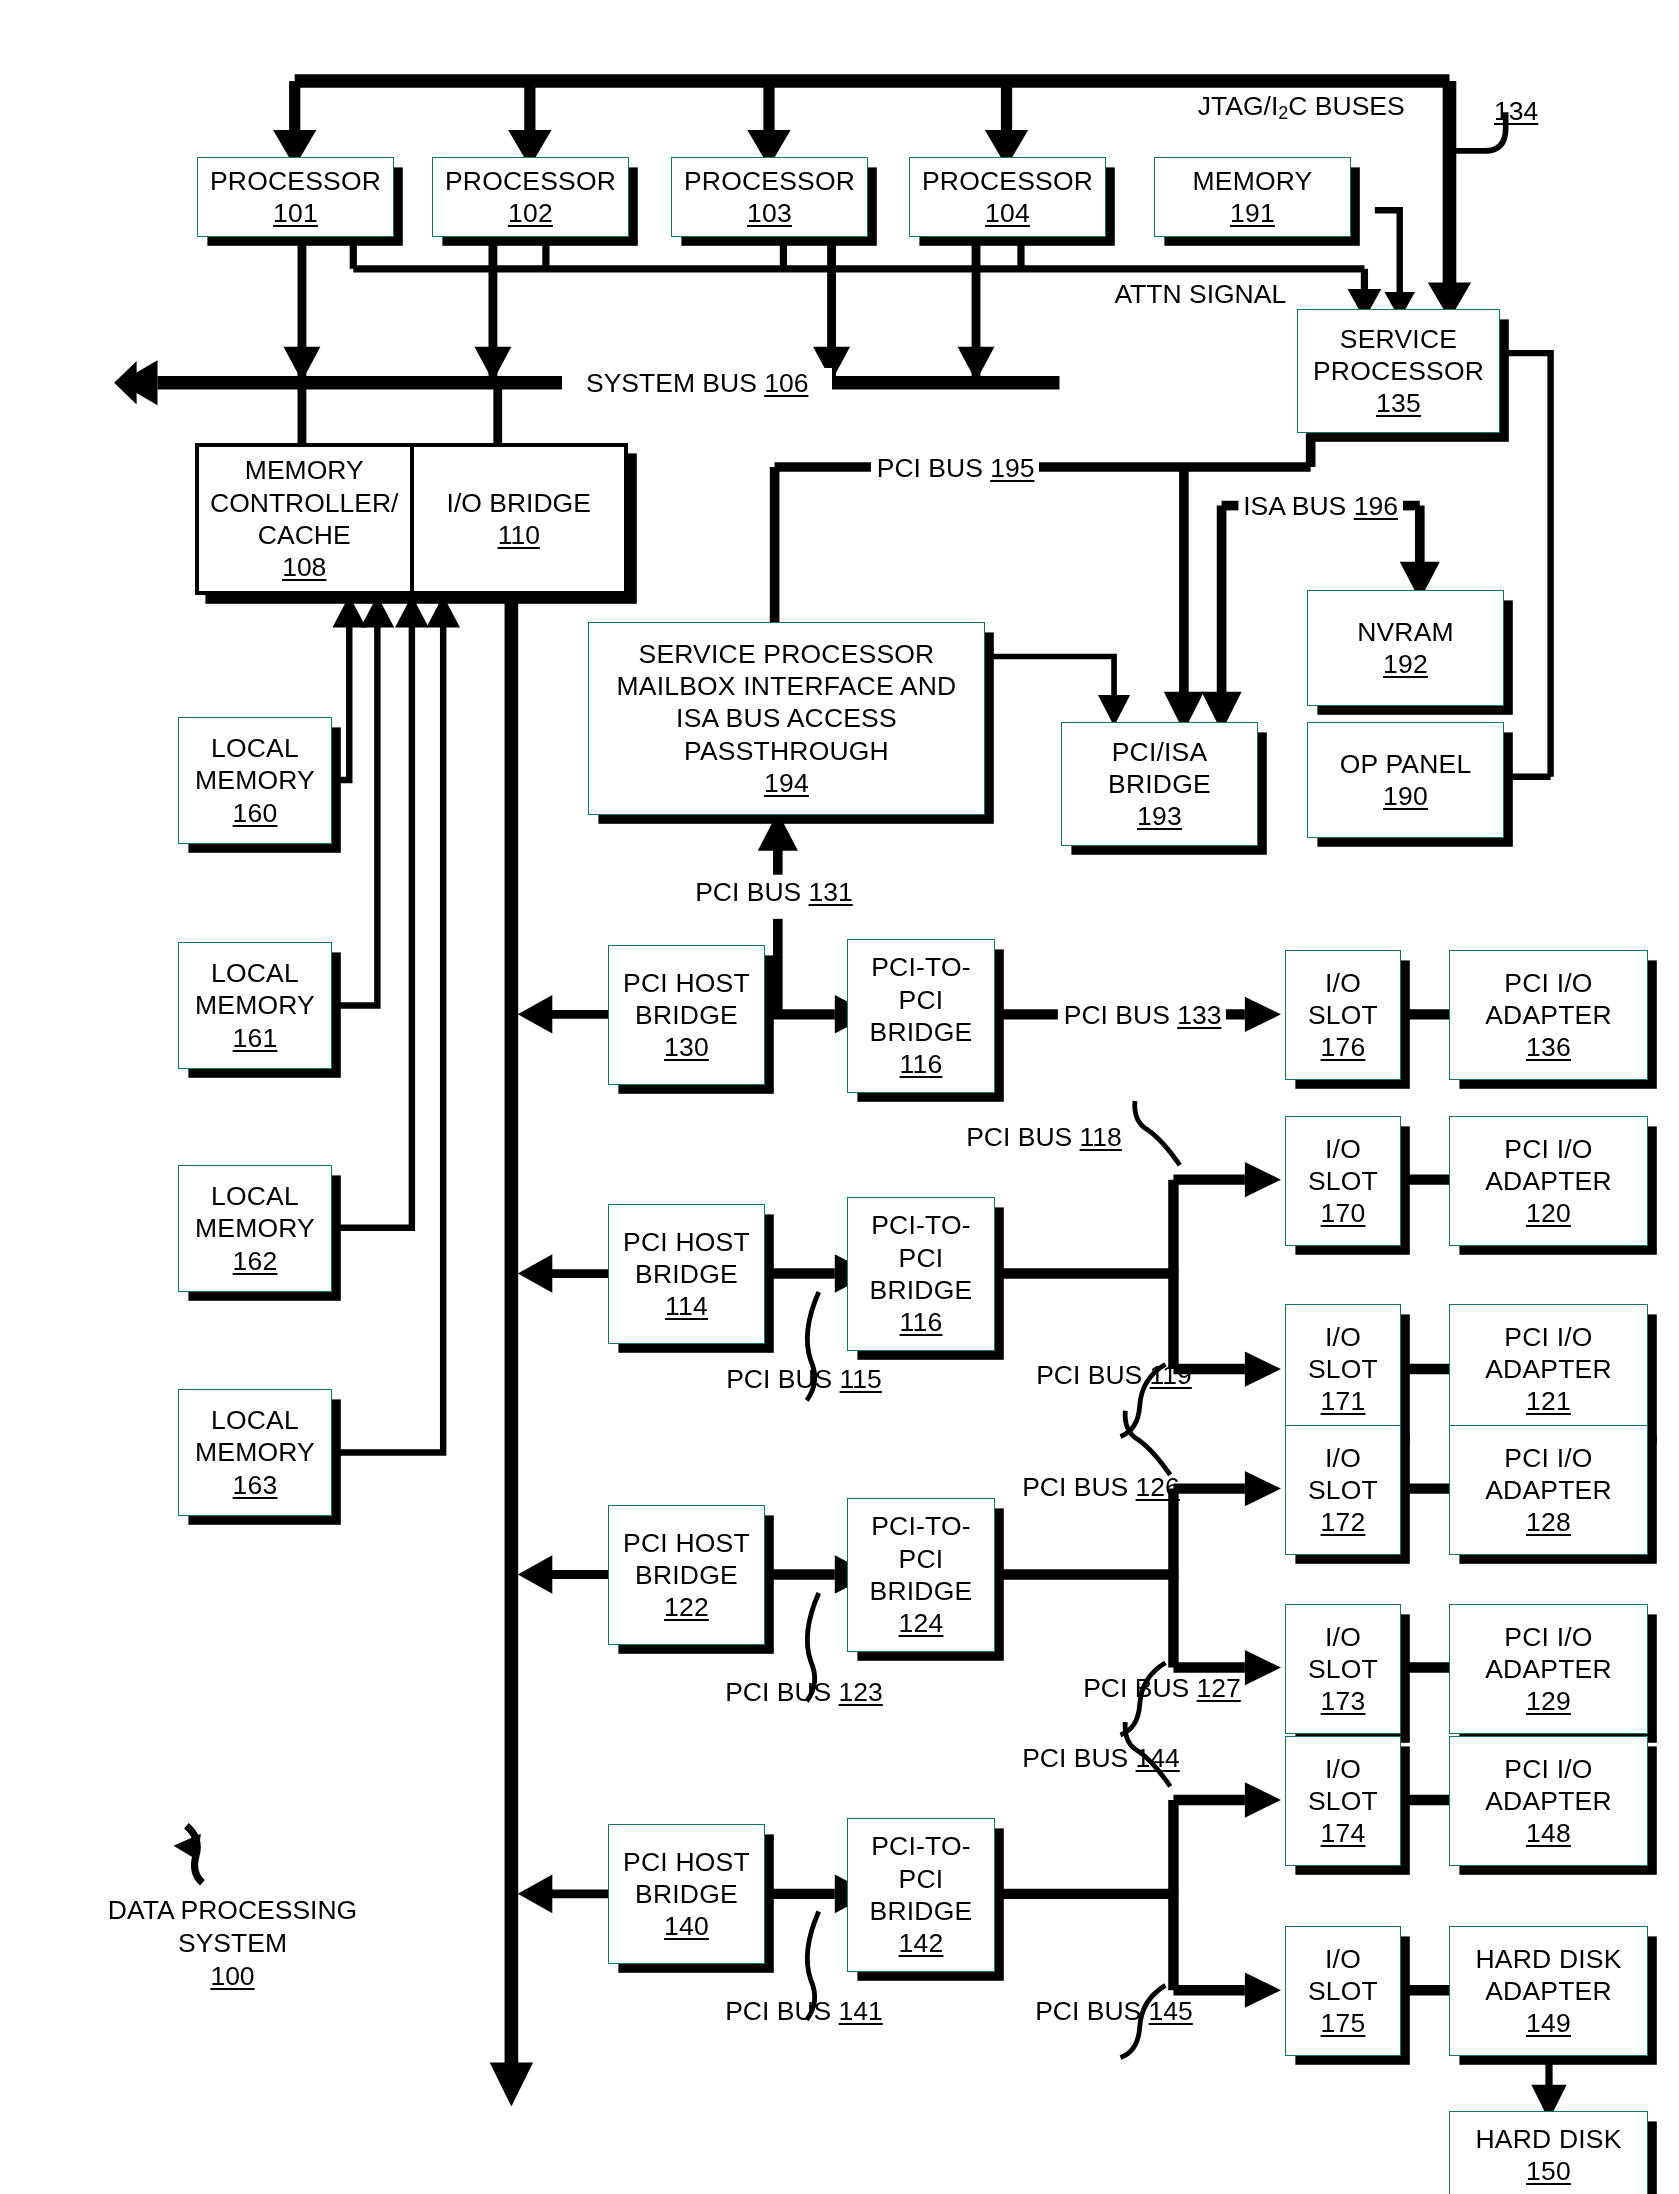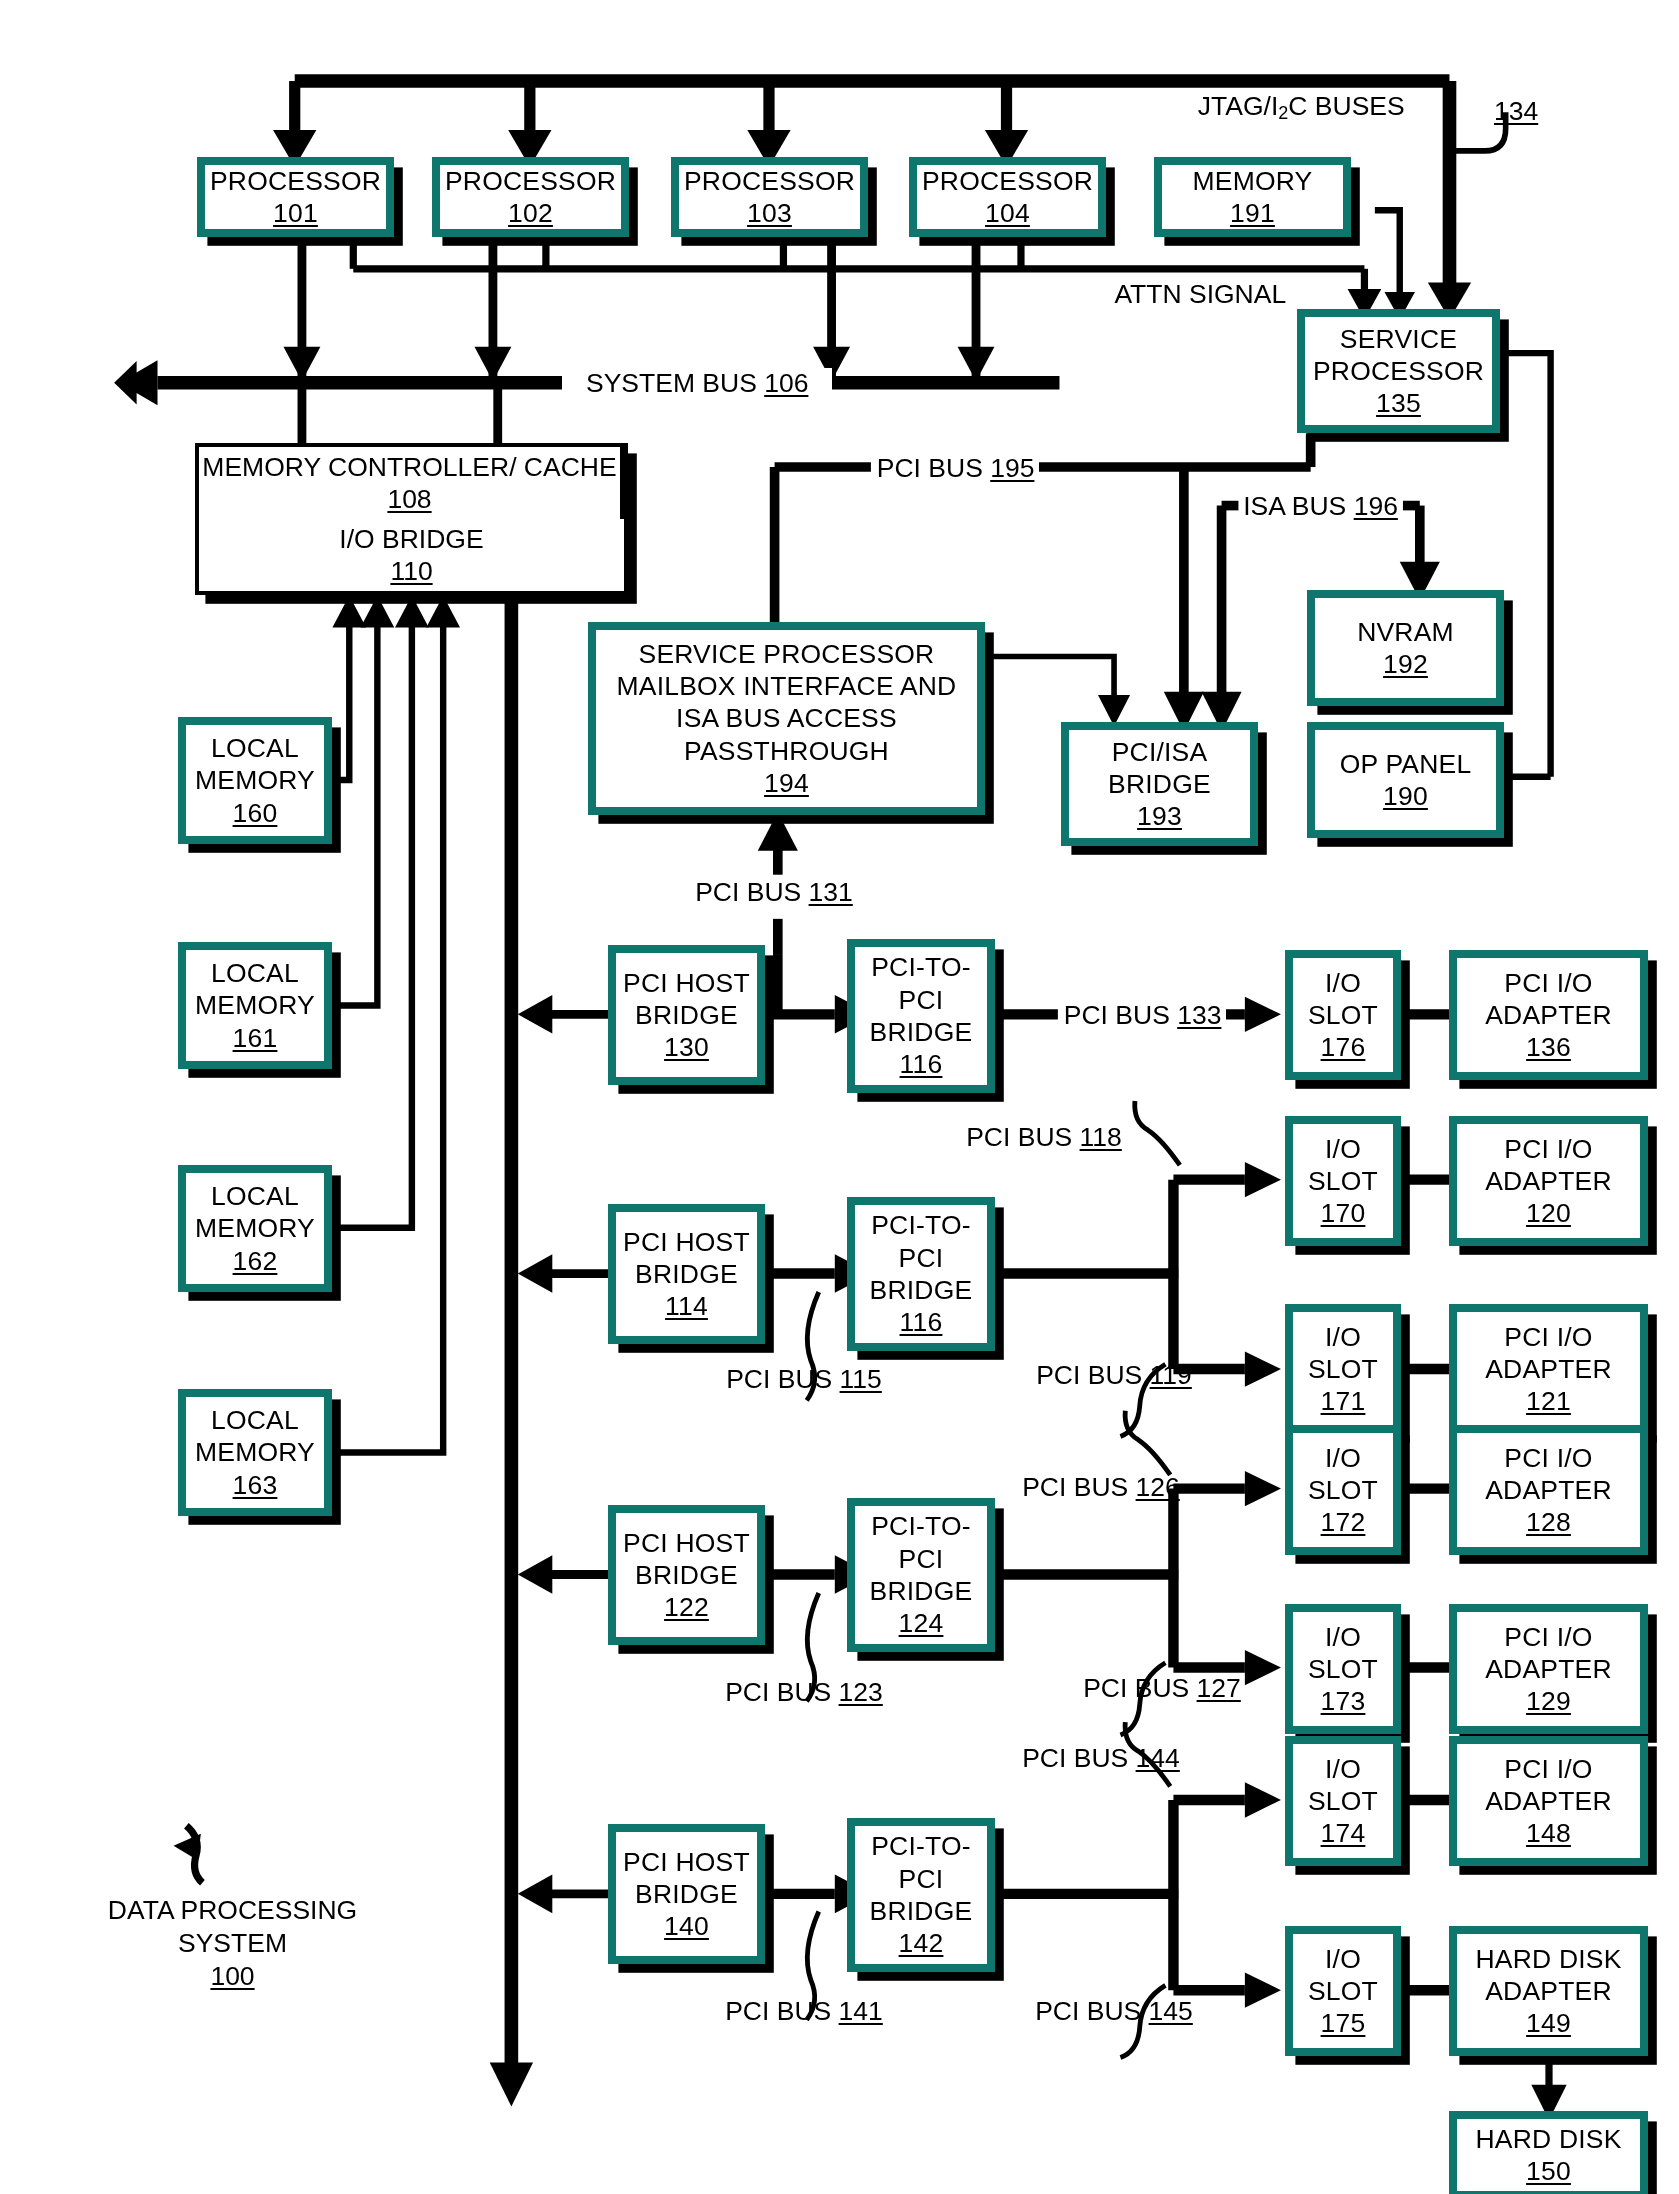--- a/index.html
+++ b/index.html
@@ -12,21 +12,21 @@
   #canvas {
     position: relative;
     width: 1680px;
     height: 2194px;
     background: #ffffff;
     overflow: hidden;
   }
   
   .box {
     position: absolute;
-    border: 8px solid #0f766e;
+    border: 1px solid #0f766e;
     background: #fff;
     box-sizing: border-box;
     box-shadow: 9.6px 9.6px 0 -0.8px #000;
     display: flex;
     flex-direction: column;
     align-items: center;
     justify-content: center;
     text-align: center;
     line-height: 1.22;
     font-size: 26.5px;
@@ -266,21 +266,21 @@
     <div class="ttl">MEMORY</div>
     <div class="refnum">191</div>
   </div>
 
   <div class="box" style="left:1297px;top:309px;width:203px;height:124px;">
     <div class="ttl">SERVICE
 PROCESSOR</div>
     <div class="refnum">135</div>
   </div>
 
-  <div class="boxgroup" style="left:195px;top:443px;width:433px;height:152px;flex-direction:column;">
+  <div class="boxgroup" style="left:195px;top:443px;width:433px;height:152px;">
     <div class="half left">
       <div class="ttl">MEMORY
 CONTROLLER/
 CACHE</div>
       <div class="refnum">108</div>
     </div>
     <div class="half">
       <div class="ttl">I/O
 BRIDGE</div>
       <div class="refnum">110</div>

